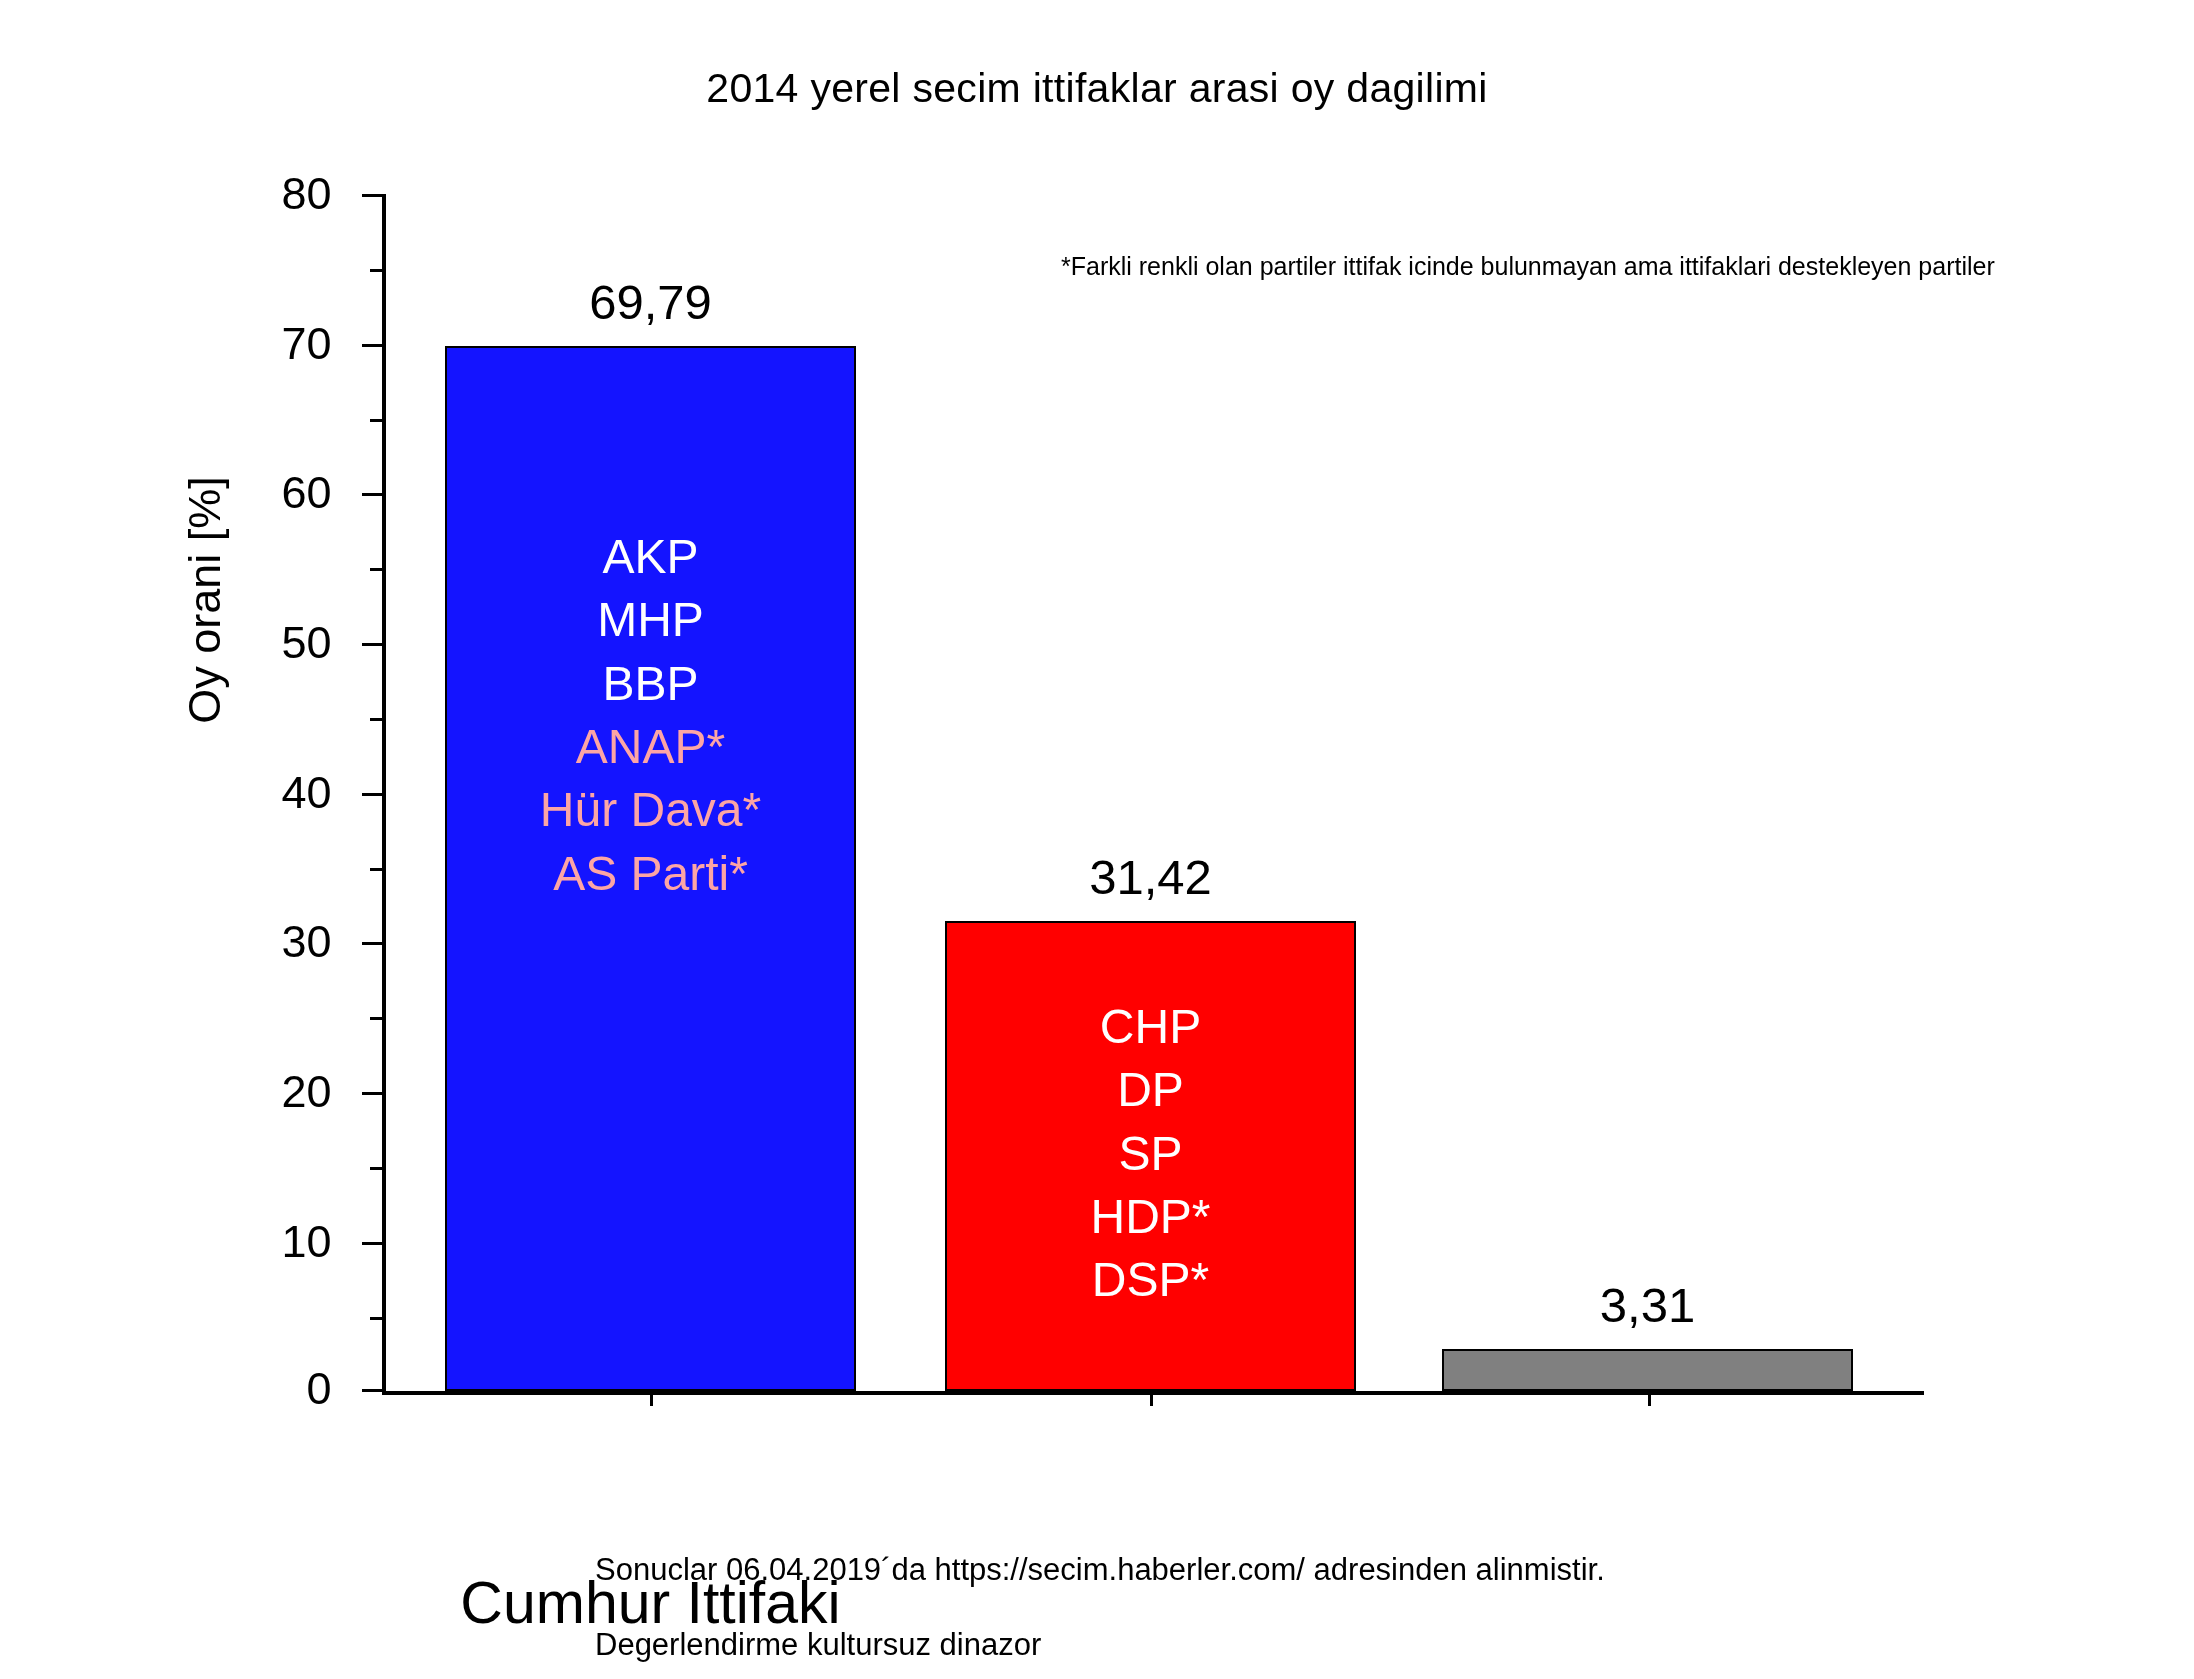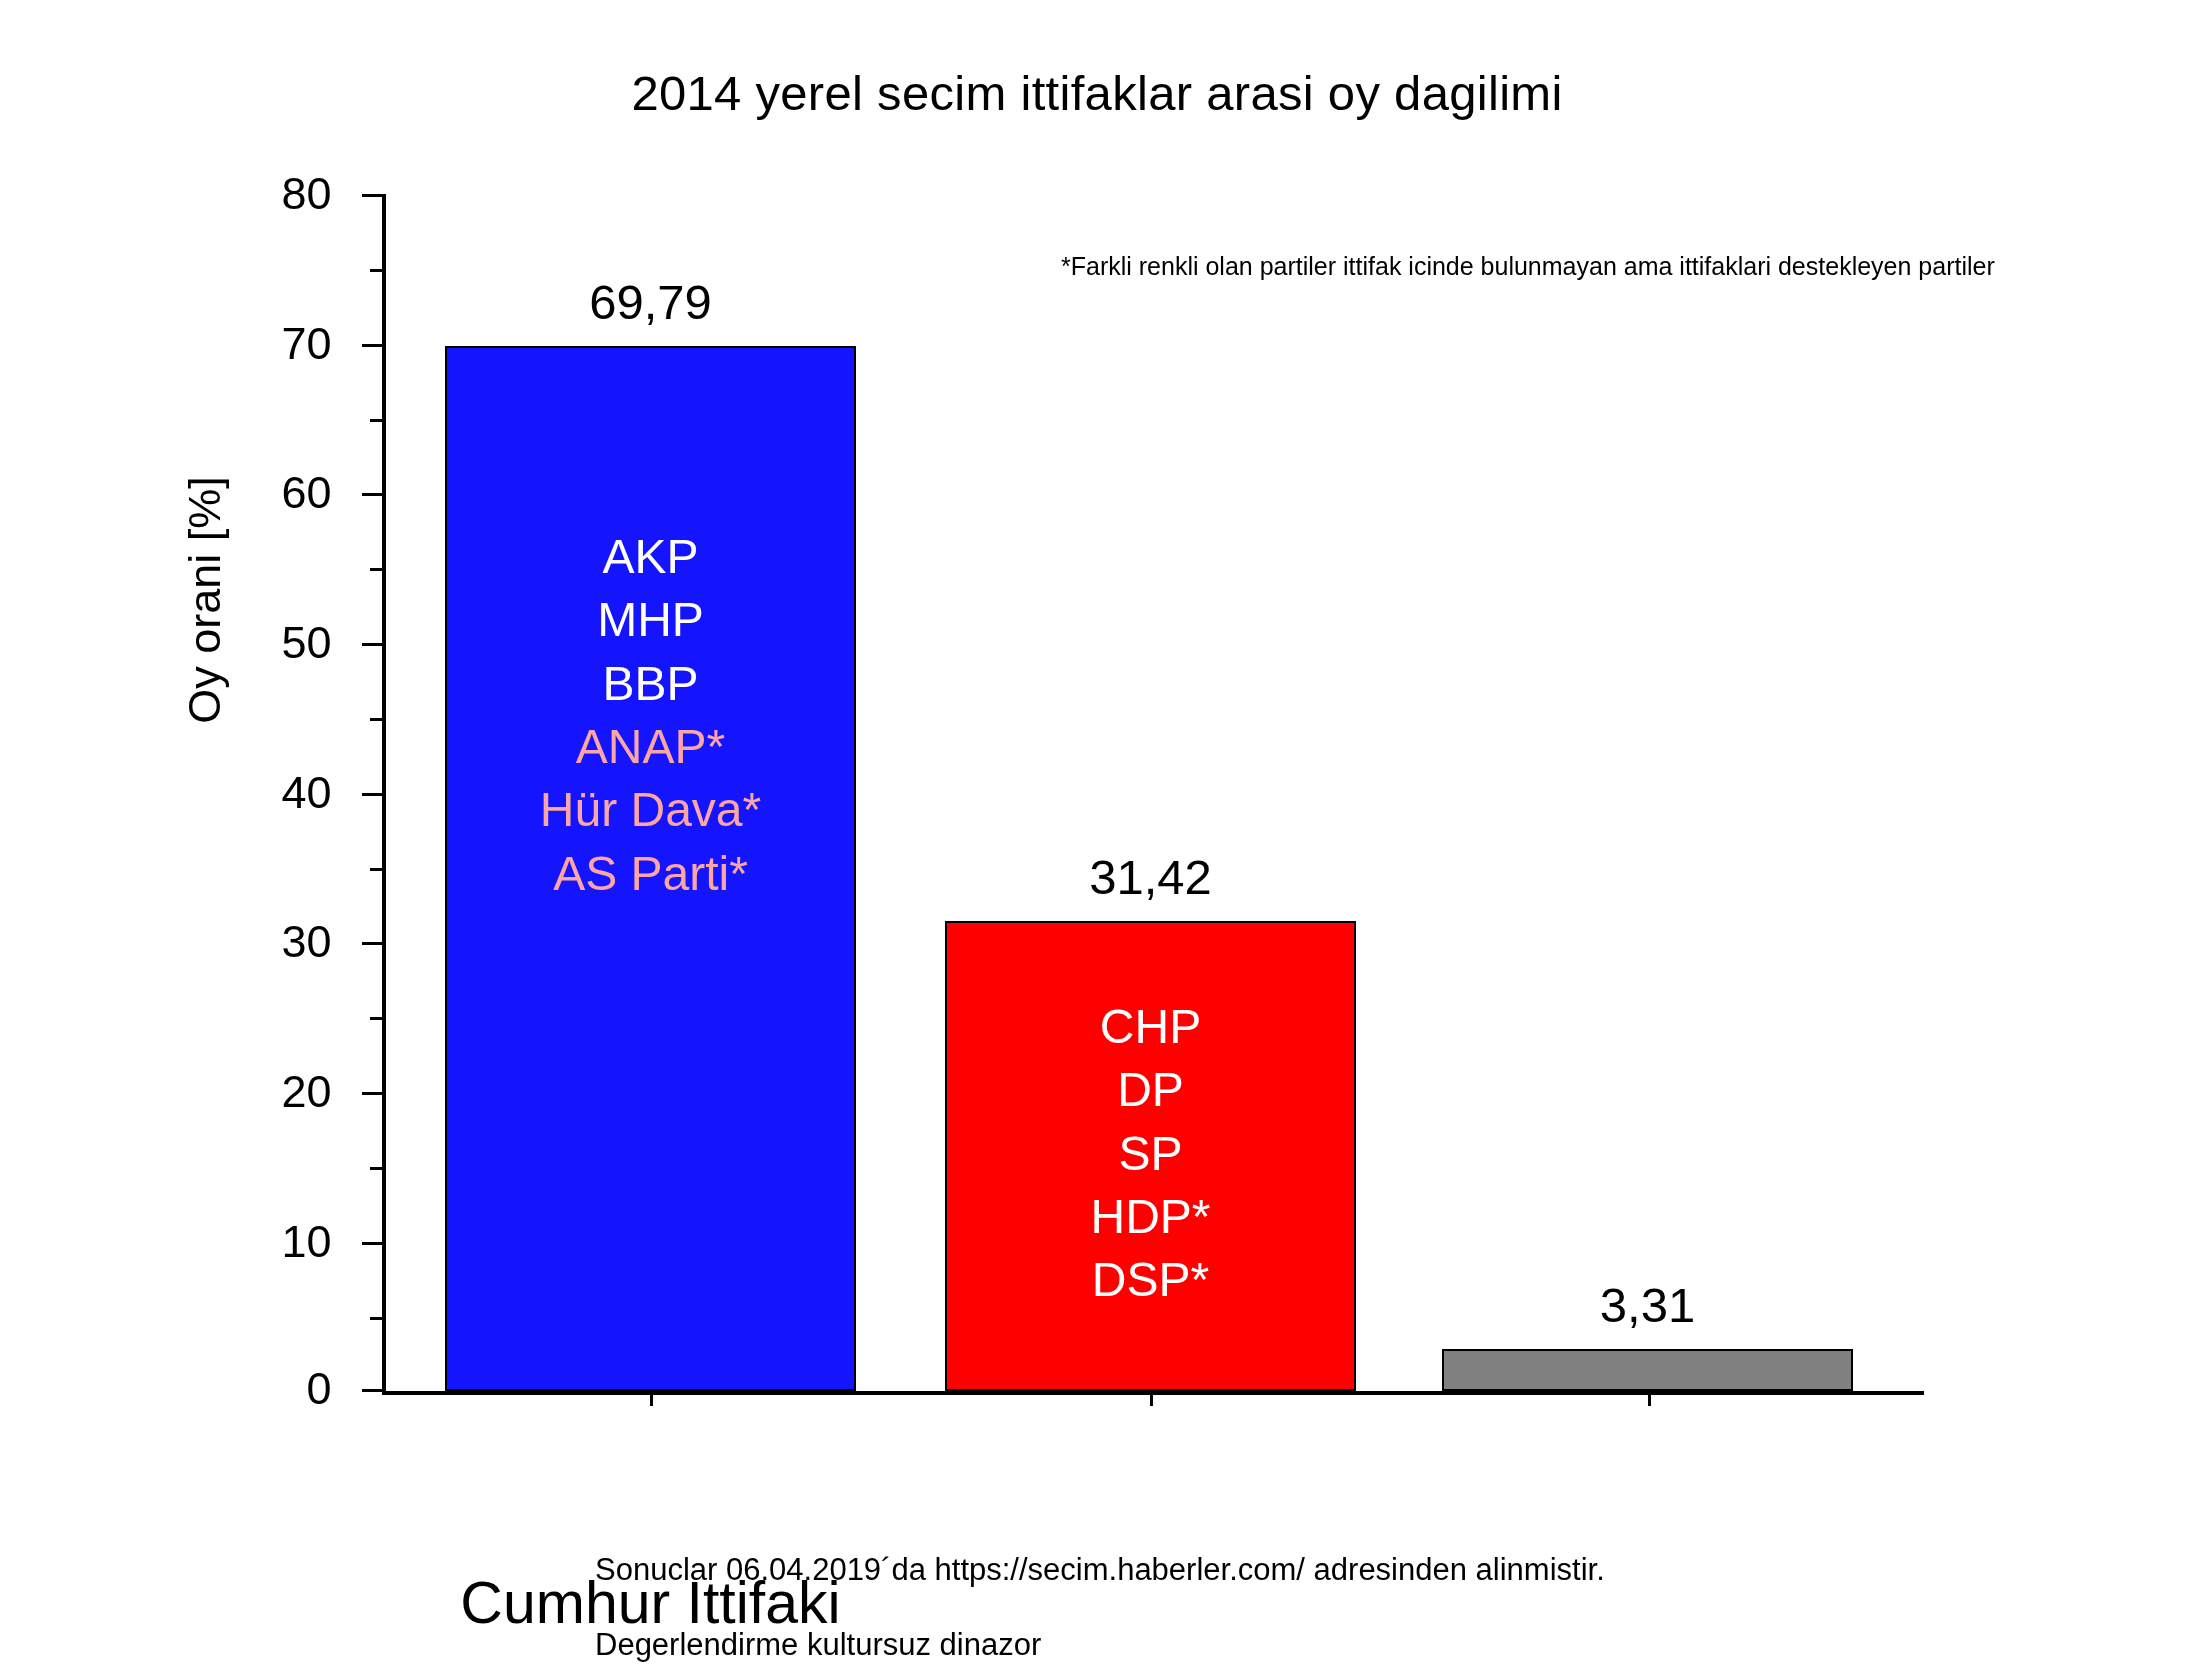--- a/index.html
+++ b/index.html
@@ -18,21 +18,21 @@
     position: relative;
     width: 2194px;
     height: 1679px;
   }
   .chart-title {
     position: absolute;
     left: 0;
     top: 65px;
     width: 2194px;
     text-align: center;
-    font-size: 49px;
+    font-size: 41px;
     letter-spacing: 0.3px;
     white-space: nowrap;
   }
   
   .plot-area {
     position: absolute;
     left: 382px;   
     top: 194px;    
     width: 1542px;
     height: 1197px; 

